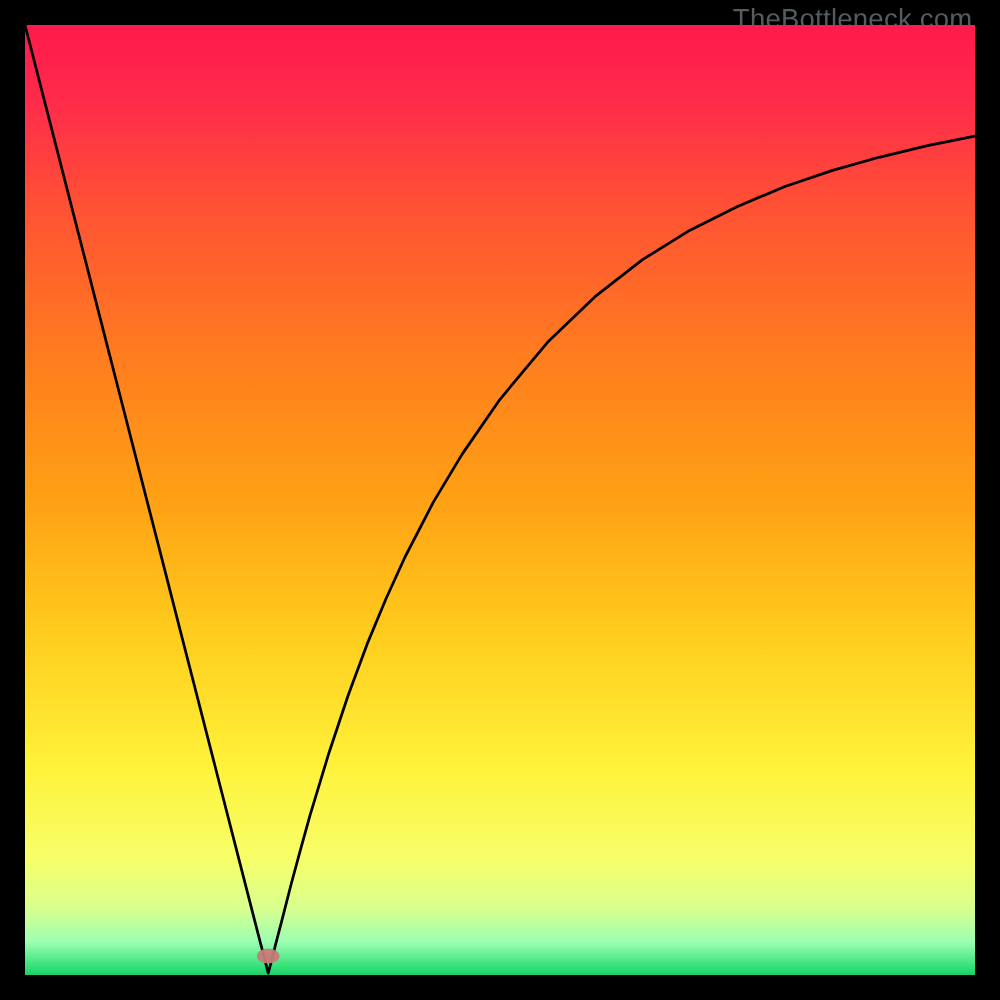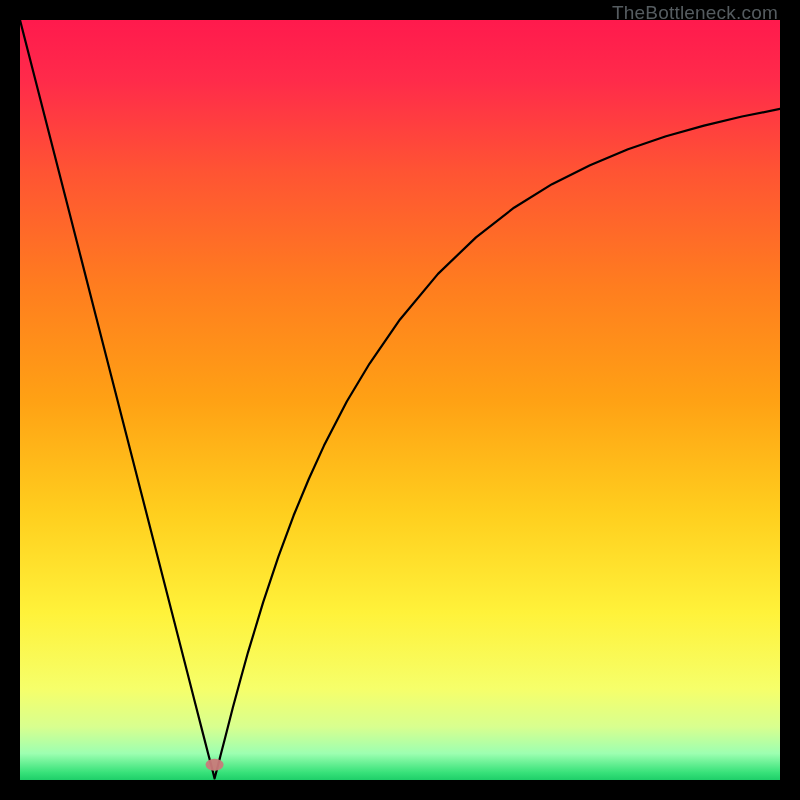--- a/index.html
+++ b/index.html
@@ -24,21 +24,21 @@
     left: 0;
     top: 0;
     width: 760px;
     height: 760px;
   }
   .watermark {
     position: absolute;
     top: 2px;
     right: 22px;
     color: #555c60;
-    font-size: 19px;
+    font-size: 22px;
     font-weight: 500;
     letter-spacing: 0.2px;
   }
   svg { display: block; }
 </style>
 </head>
 <body>
 
 <div class="watermark">TheBottleneck.com</div>
 

